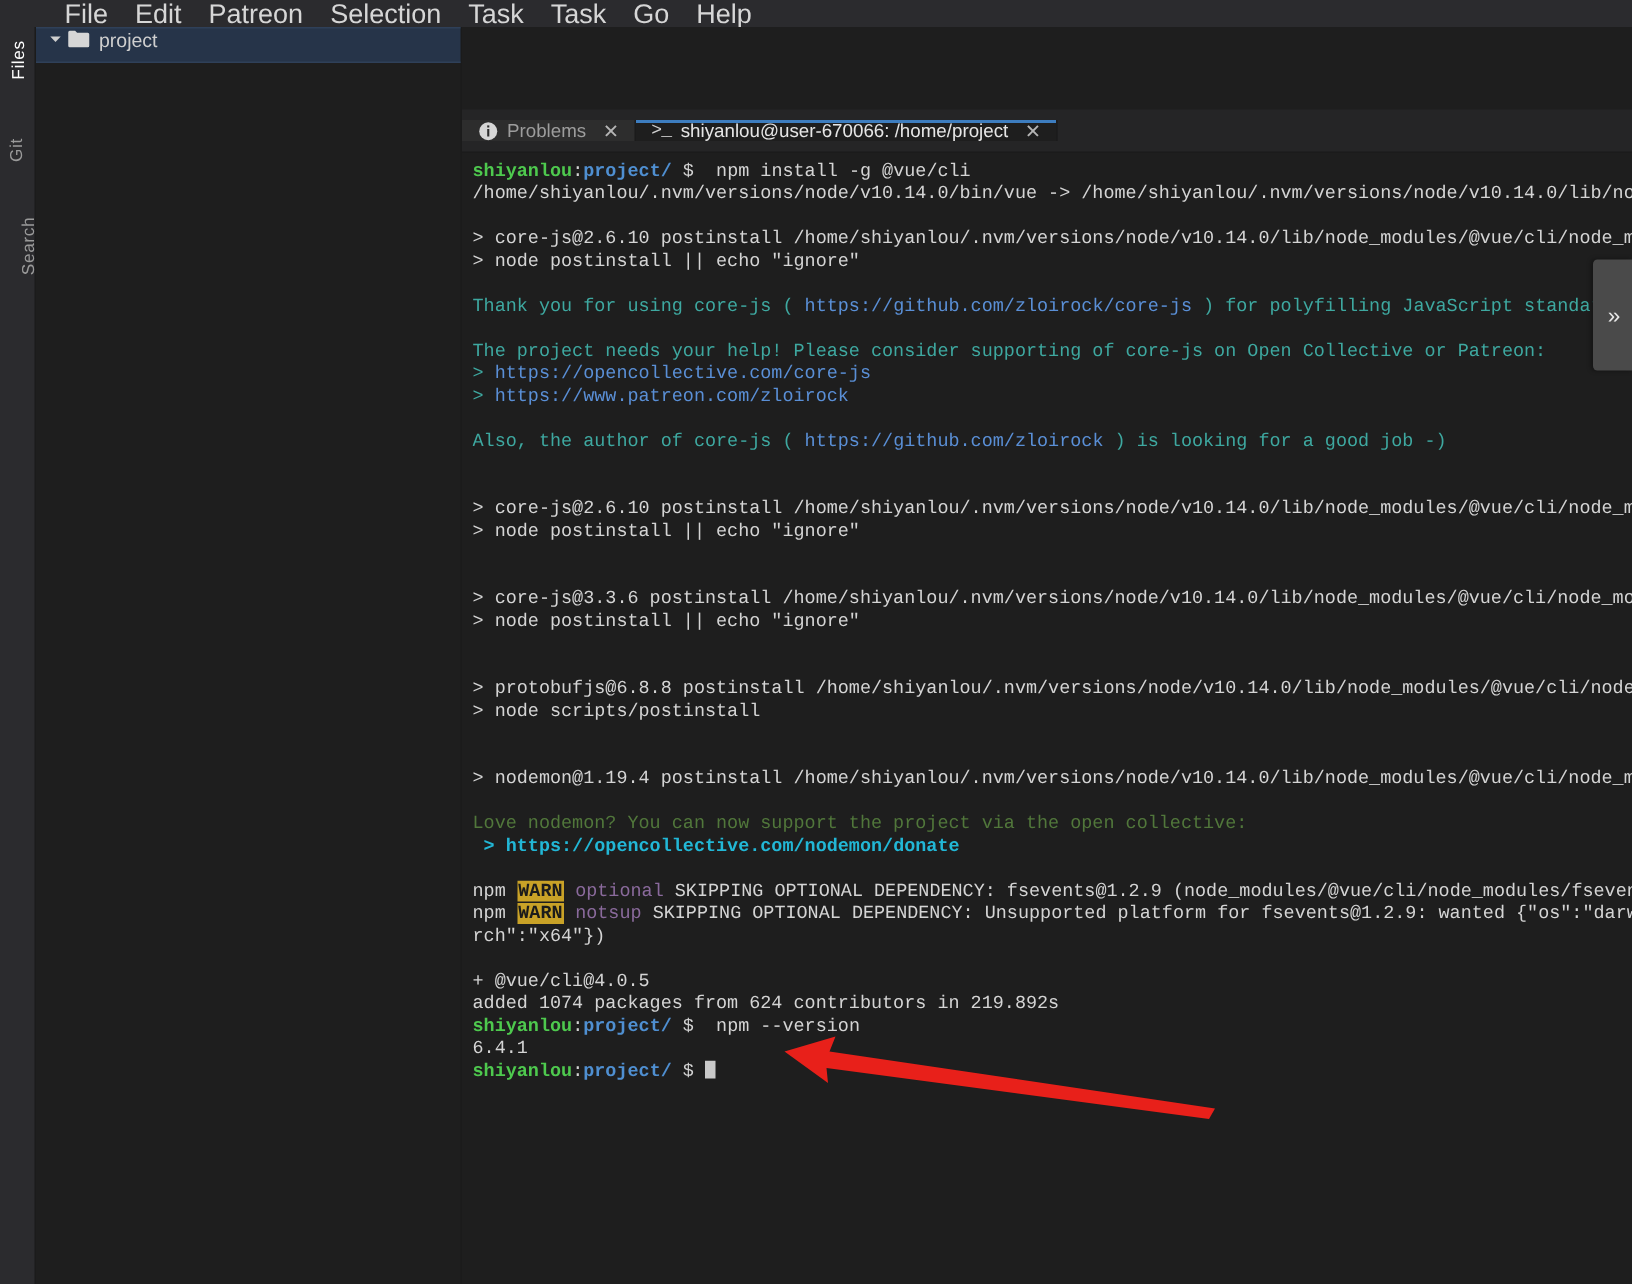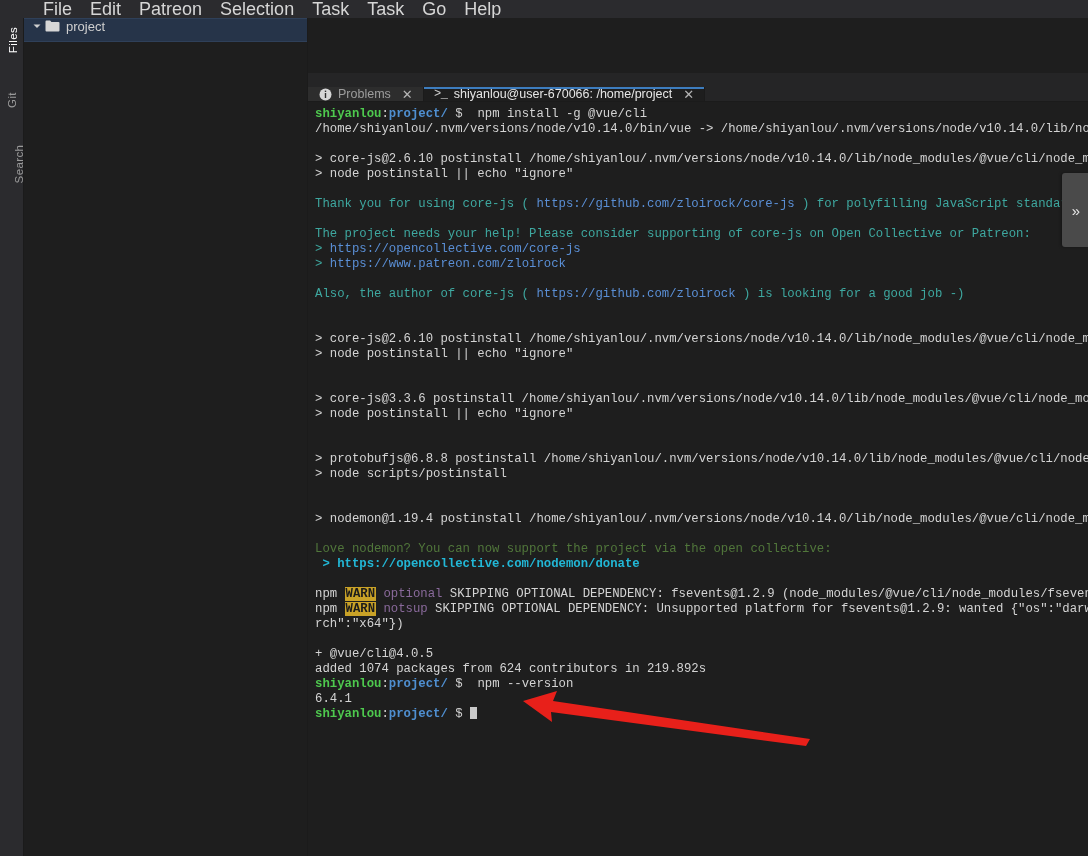--- a/index.html
+++ b/index.html
@@ -136,21 +136,21 @@
     left: 0; top: 0;
     width: 780px; height: 55px;
     background: #1e1e1e;
   }
   .tabbar {
     position: absolute;
     left: 0; top: 55px;
     width: 780px; height: 28px;
     background: #252526;
     display: flex;
-    align-items: flex-end;
+    align-items: center;
     border-bottom: 1px solid #1b1b1b;
   }
   .tab {
     display: flex;
     align-items: center;
     gap: 6px;
     padding: 0 9px 0 10px;
     background: #2d2d2d;
     color: #9d9d9d;
     font-size: 12.5px;

